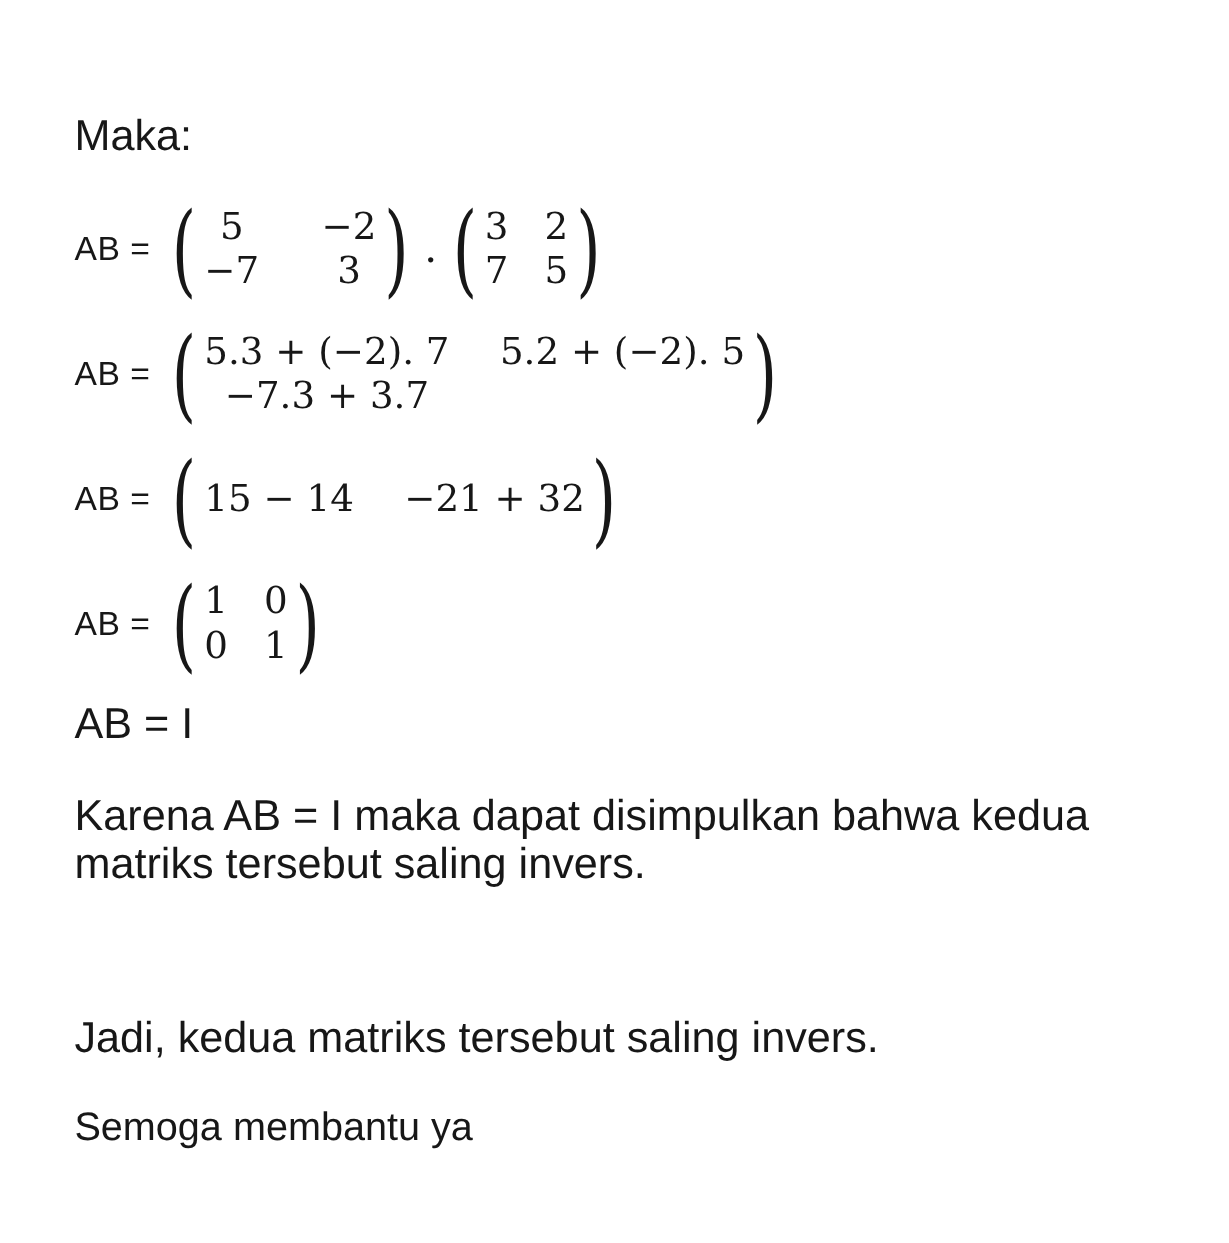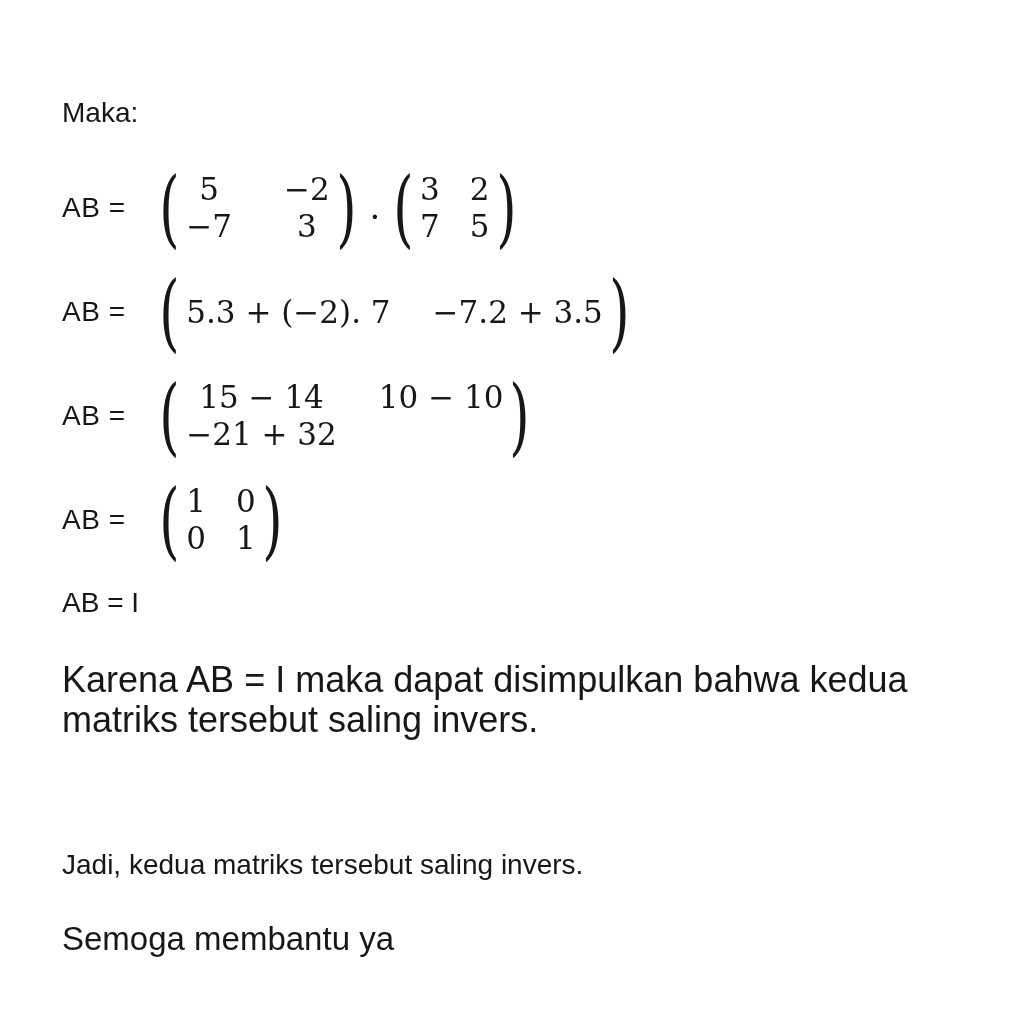--- a/index.html
+++ b/index.html
@@ -9,30 +9,30 @@
   }
   body {
     width: 1024px;
     height: 1036px;
     position: relative;
     font-family: "Liberation Sans", sans-serif;
     color: #171717;
     overflow: hidden;
   }
   .abs { position: absolute; left: 62px; }
-  .text-line { font-size: 28px; line-height: 34px; white-space: pre; }
+  .text-line { font-size: 36px; line-height: 34px; white-space: pre; }
 
   
   .eq {
     display: flex;
     align-items: center;
   }
   .eq-label {
     font-size: 28px;
-    margin-right: 28px;
+    margin-right: 12px;
     white-space: pre;
     letter-spacing: 0.5px;
   }
   .matrix {
     display: flex;
     align-items: center;
     font-family: "DejaVu Serif", serif;
   }
   .paren {
     display: inline-block;
@@ -100,33 +100,33 @@
     <span class="paren paren-right">)</span>
   </span>
 </div>
 
 <div class="abs eq" style="top:270px">
   <span class="eq-label">AB =</span>
   <span class="matrix">
     <span class="paren paren-left">(</span>
     <span class="cells gap-md">
       <span>5.3 + (−2). 7</span>
-      <span>−7.2 + 3.5</span>
+      <span>5.2 + (−2). 5</span>
+      <span>−7.3 + 3.7</span>
     </span>
     <span class="paren paren-right">)</span>
   </span>
 </div>
 
 <div class="abs eq" style="top:374px">
   <span class="eq-label">AB =</span>
   <span class="matrix">
     <span class="paren paren-left">(</span>
     <span class="cells gap-md">
       <span>15 − 14</span>
-      <span>10 − 10</span>
       <span>−21 + 32</span>
     </span>
     <span class="paren paren-right">)</span>
   </span>
 </div>
 
 <div class="abs eq" style="top:478px">
   <span class="eq-label">AB =</span>
   <span class="matrix">
     <span class="paren paren-left">(</span>

